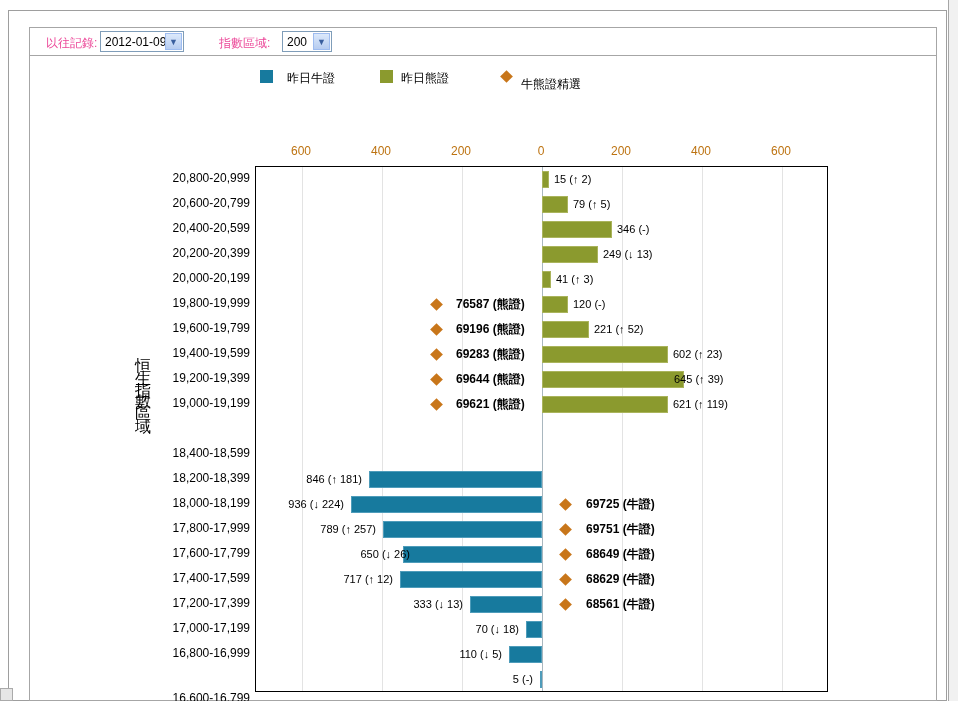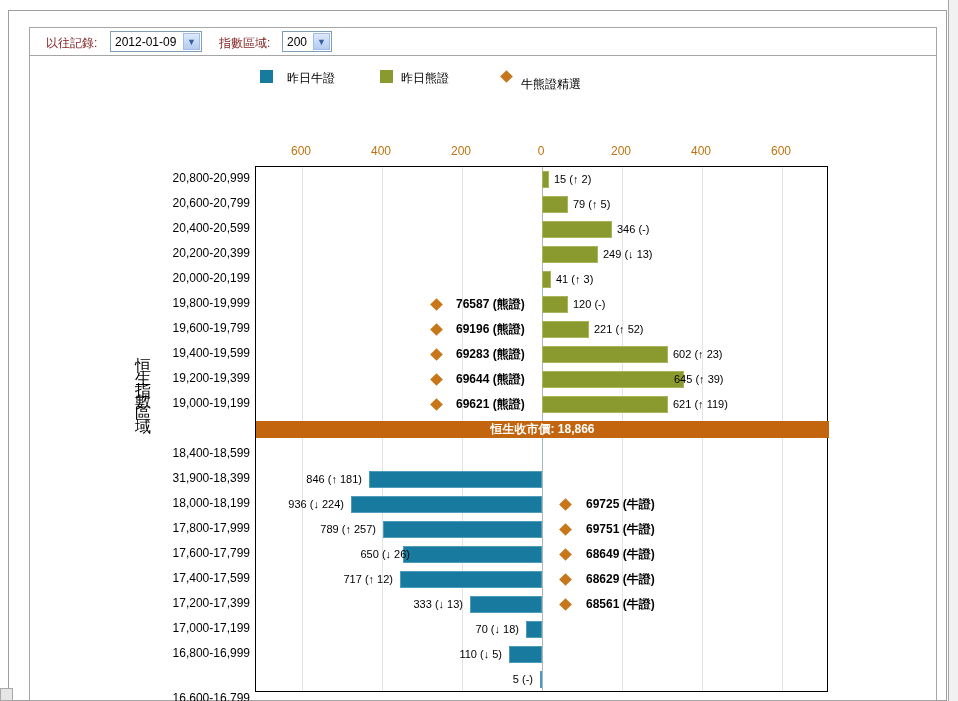--- a/index.html
+++ b/index.html
@@ -8,21 +8,21 @@
   #screen { position:relative; width:958px; height:701px; background:#fff; overflow:hidden; }
 
   
   .outer-frame { position:absolute; left:8px; top:10px; width:939px; height:691px; border:1px solid #9e9e9e; background:#fff; }
   .inner-panel { position:absolute; left:29px; top:27px; width:908px; height:674px; border:1px solid #a6a6a6; background:#fff; }
   .scrollbar-strip { position:absolute; left:948px; top:0; width:10px; height:701px; background:#f1f1f1; border-left:1px solid #a6a6a6; }
   .scroll-corner { position:absolute; left:0px; top:688px; width:13px; height:13px; background:#e6e6e6; border:1px solid #aaa; }
 
   
   .controls { position:absolute; left:30px; top:28px; width:906px; height:28px; border-bottom:1px solid #a6a6a6; background:#fff; }
-  .ctl-label { position:absolute; top:7px; font-size:12px; color:#7f1d1d; }
+  .ctl-label { position:absolute; top:7px; font-size:12px; color:#ec4899; }
   .xp-select { position:absolute; top:3px; height:21px; border:1px solid #7f9db9; background:#fff; font-size:12px; }
   .xp-select .val { position:absolute; left:4px; top:3px; color:#000; white-space:nowrap; }
   .xp-select .arrow-btn { position:absolute; right:1px; top:1px; bottom:1px; width:17px;
       background:linear-gradient(#dce9fb,#b6ccf0); border:1px solid #9ebcf0; text-align:center; }
   .xp-select .arrow-btn span { color:#3a5f9e; font-size:9px; line-height:17px; display:block; }
 
   
   .legend-swatch { position:absolute; width:13px; height:13px; }
   .legend-label { position:absolute; font-size:12px; color:#000; line-height:14px; }
   .legend-diamond { position:absolute; width:9px; height:9px; transform:rotate(45deg); }
@@ -51,21 +51,21 @@
 </head>
 <body>
 
 <div id="screen">
 
   <div class="outer-frame"></div>
   <div class="inner-panel"></div>
 
   <div class="controls">
     <div class="ctl-label" style="left:16px;">以往記錄:</div>
-    <div class="xp-select" style="left:80px; width:92px;">
+    <div class="xp-select" style="left:70px; width:84px;">
       <span class="val">2012-01-09</span>
       <span class="arrow-btn">
           <span>▼</span>
         </span>
     </div>
     <div class="ctl-label" style="left:189px;">指數區域:</div>
     <div class="xp-select" style="left:252px; width:50px;">
       <span class="val">200</span>
       <span class="arrow-btn">
           <span>▼</span>
@@ -96,21 +96,21 @@
       <div class="row-label" style="top: 191px;">20,600-20,799</div>
       <div class="row-label" style="top: 216px;">20,400-20,599</div>
       <div class="row-label" style="top: 241px;">20,200-20,399</div>
       <div class="row-label" style="top: 266px;">20,000-20,199</div>
       <div class="row-label" style="top: 291px;">19,800-19,999</div>
       <div class="row-label" style="top: 316px;">19,600-19,799</div>
       <div class="row-label" style="top: 341px;">19,400-19,599</div>
       <div class="row-label" style="top: 366px;">19,200-19,399</div>
       <div class="row-label" style="top: 391px;">19,000-19,199</div>
       <div class="row-label" style="top: 441px;">18,400-18,599</div>
-      <div class="row-label" style="top: 466px;">31,900-18,399</div>
+      <div class="row-label" style="top: 466px;">18,200-18,399</div>
       <div class="row-label" style="top: 491px;">18,000-18,199</div>
       <div class="row-label" style="top: 516px;">17,800-17,999</div>
       <div class="row-label" style="top: 541px;">17,600-17,799</div>
       <div class="row-label" style="top: 566px;">17,400-17,599</div>
       <div class="row-label" style="top: 591px;">17,200-17,399</div>
       <div class="row-label" style="top: 616px;">17,000-17,199</div>
       <div class="row-label" style="top: 641px;">16,800-16,999</div>
       <div class="row-label" style="top: 666px; margin-top: 20px;">16,600-16,799</div>
     </div>
 
@@ -145,21 +145,20 @@
       <div class="cbbc-diamond" style="left: 176px; top: 183px; background: rgb(200, 118, 26);"></div>
       <div class="cbbc-label" style="left: 200px; top: 175px;">69283 (熊證)</div>
       <div class="bar bear" style="top: 204px; width: 142px; left: 286px;"></div>
       <div class="bar-value" style="top: 200px; left: 418px;">645 (↑ 39)</div>
       <div class="cbbc-diamond" style="left: 176px; top: 208px; background: rgb(200, 118, 26);"></div>
       <div class="cbbc-label" style="left: 200px; top: 200px;">69644 (熊證)</div>
       <div class="bar bear" style="top: 229px; width: 126px; left: 286px;"></div>
       <div class="bar-value" style="top: 225px; left: 417px;">621 (↑ 119)</div>
       <div class="cbbc-diamond" style="left: 176px; top: 233px; background: rgb(200, 118, 26);"></div>
       <div class="cbbc-label" style="left: 200px; top: 225px;">69621 (熊證)</div>
-      <div class="close-band" style="top: 254px; background: rgb(194, 101, 14);">恒生收市價: 18,866</div>
       <div class="bar bull" style="top: 304px; width: 173px; left: 113px;"></div>
       <div class="bar-value" style="top: 300px; right: 465px;">846 (↑ 181)</div>
       <div class="bar bull" style="top: 329px; width: 191px; left: 95px;"></div>
       <div class="bar-value" style="top: 325px; right: 483px;">936 (↓ 224)</div>
       <div class="cbbc-diamond" style="left: 305px; top: 333px; background: rgb(200, 118, 26);"></div>
       <div class="cbbc-label" style="left: 330px; top: 325px;">69725 (牛證)</div>
       <div class="bar bull" style="top: 354px; width: 159px; left: 127px;"></div>
       <div class="bar-value" style="top: 350px; right: 451px;">789 (↑ 257)</div>
       <div class="cbbc-diamond" style="left: 305px; top: 358px; background: rgb(200, 118, 26);"></div>
       <div class="cbbc-label" style="left: 330px; top: 350px;">69751 (牛證)</div>

